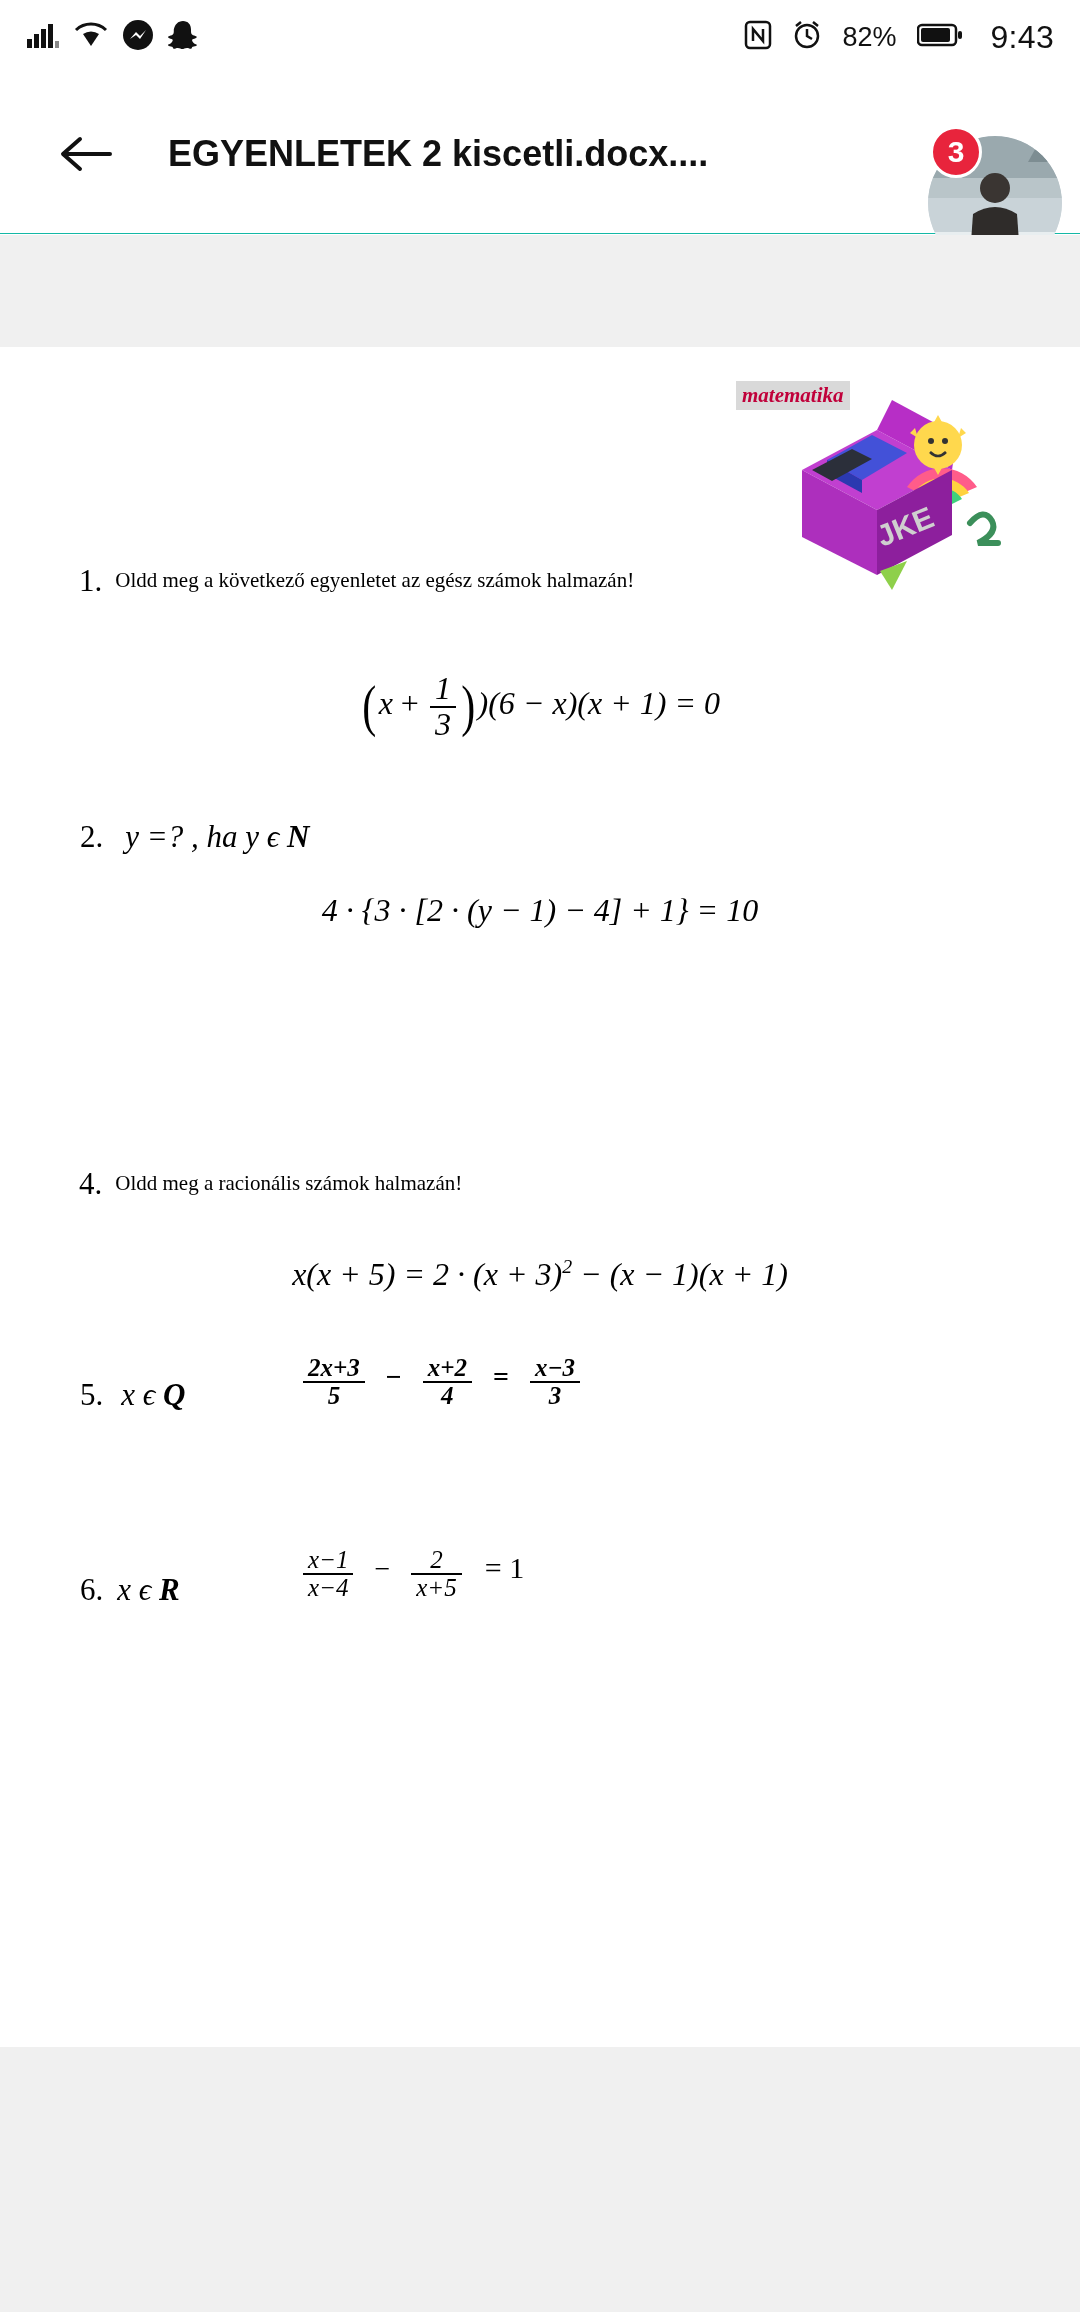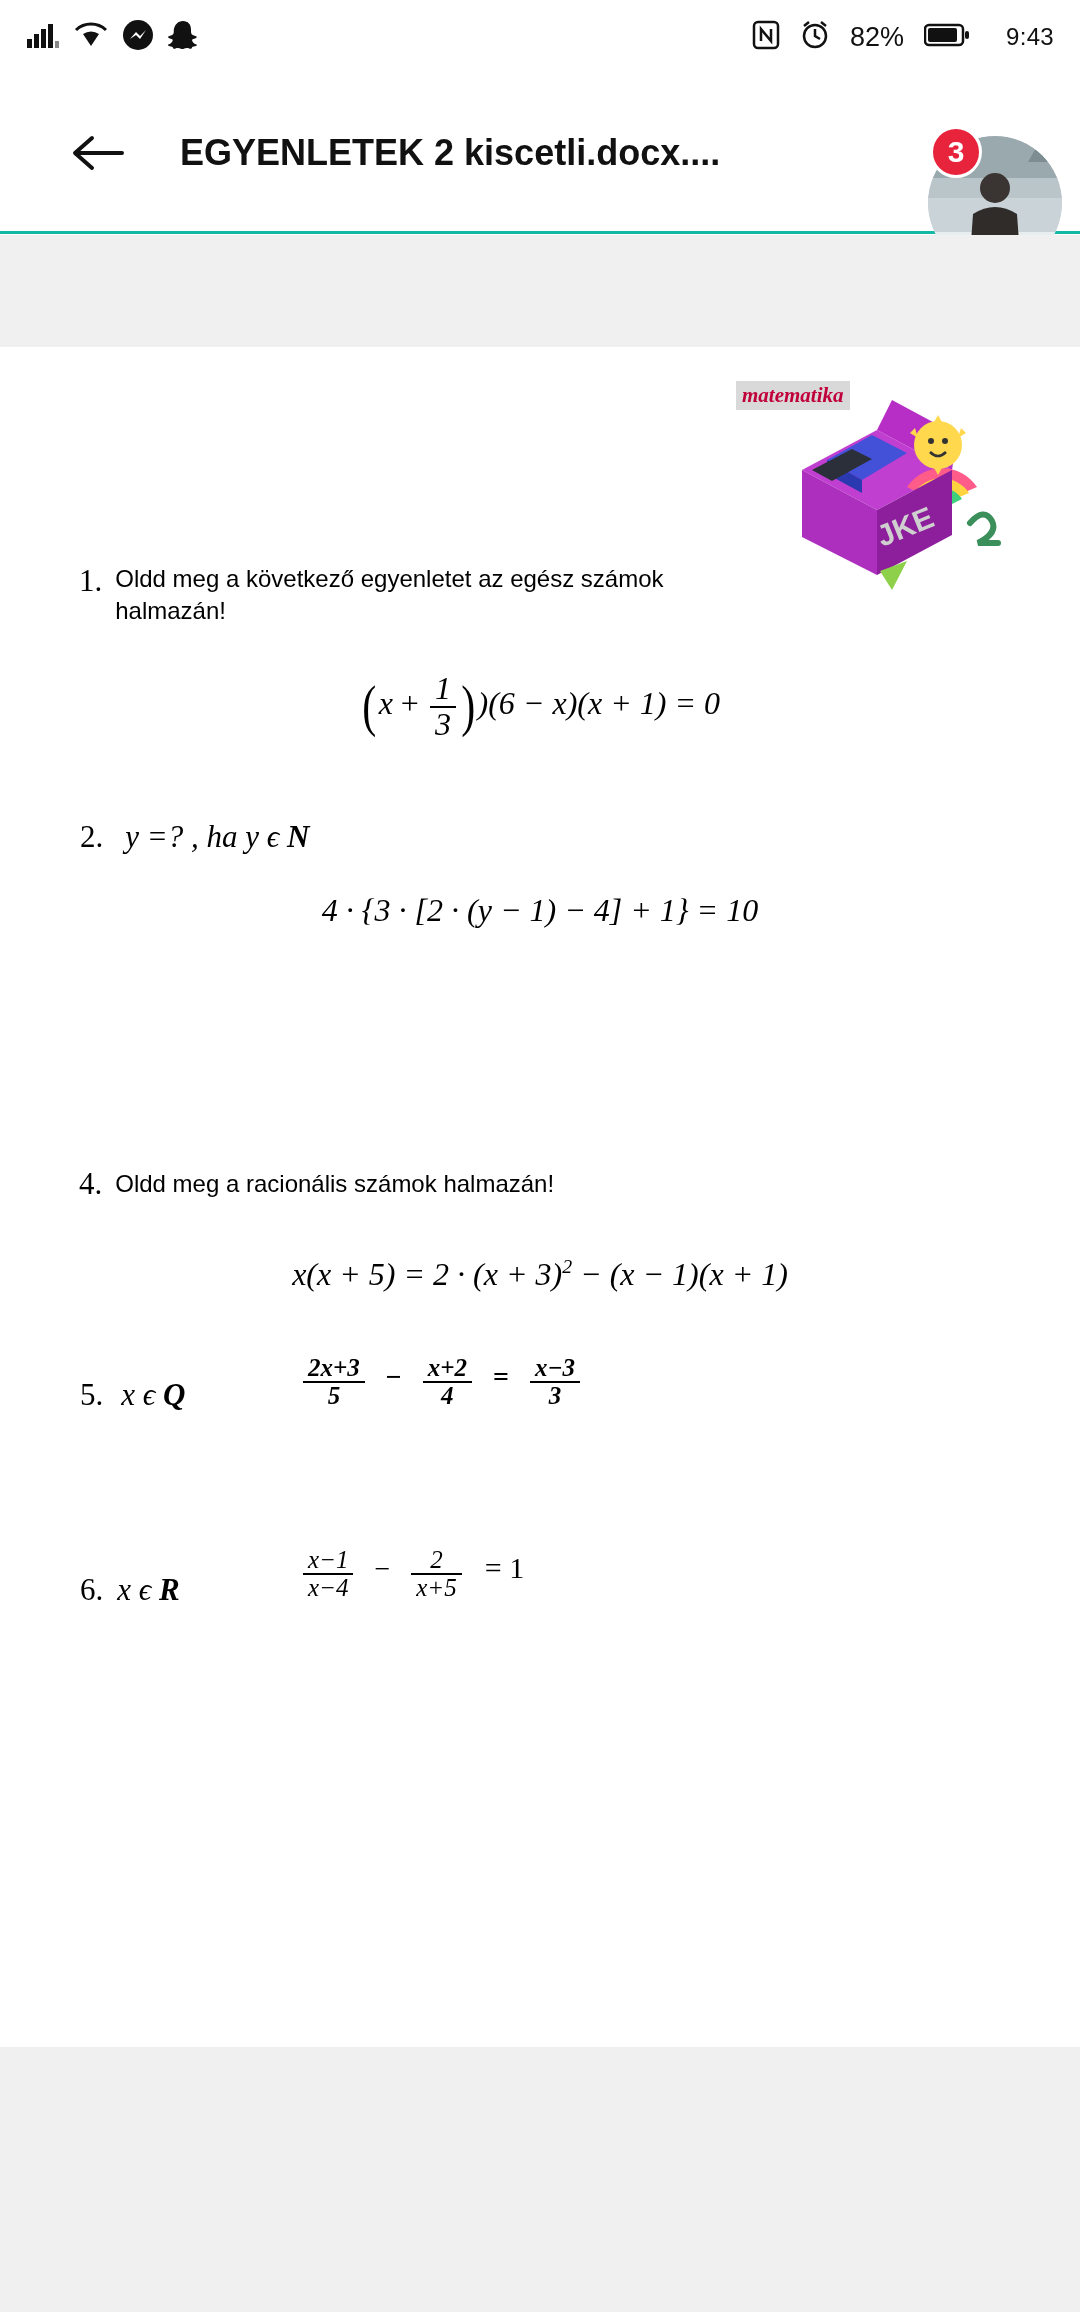--- a/index.html
+++ b/index.html
@@ -27,42 +27,42 @@
     box-sizing: border-box;
   }
   .status-left, .status-right {
     display: flex;
     align-items: center;
     gap: 14px;
   }
   .status-right { gap: 20px; }
   .sb-icon { display: block; }
   .status-time {
-    font-size: 24px;
+    font-size: 32px;
     color: #111;
     font-family: "Liberation Sans", sans-serif;
     letter-spacing: 0.3px;
-    margin-left: 16px;
+    margin-left: 8px;
   }
   .status-batt-text {
     font-size: 27px;
     color: #111;
   }
 
   
   .appbar {
     height: 160px;
     width: 100%;
     background: #ffffff;
     display: flex;
     align-items: center;
     position: relative;
     box-sizing: border-box;
-    padding: 0 36px;
-    border-bottom: 3px solid #14b8a6;
+    padding: 0 24px;
+    border-bottom: 1px solid #14b8a6;
   }
   .back-btn {
     width: 84px;
     height: 84px;
     display: flex;
     align-items: center;
     justify-content: center;
     flex: 0 0 auto;
     margin-left: 20px;
   }
@@ -164,22 +164,22 @@
   .item {
     position: absolute;
     font-family: "Liberation Serif", serif;
     color: #000;
   }
   .item-num {
     font-family: "Liberation Serif", serif;
     font-size: 31px;
   }
   .item-text {
-    font-family: Liberation Sans, sans-serif;
-    font-size: 24px;
+    font-family: Liberation Serif, serif;
+    font-size: 21px;
     line-height: 1.32;
     text-align: center;
   }
   .math {
     font-family: "Liberation Serif", serif;
     font-style: italic;
     font-size: 31px;
   }
   .math-up { font-style: normal; }
   .bold { font-weight: bold; }

